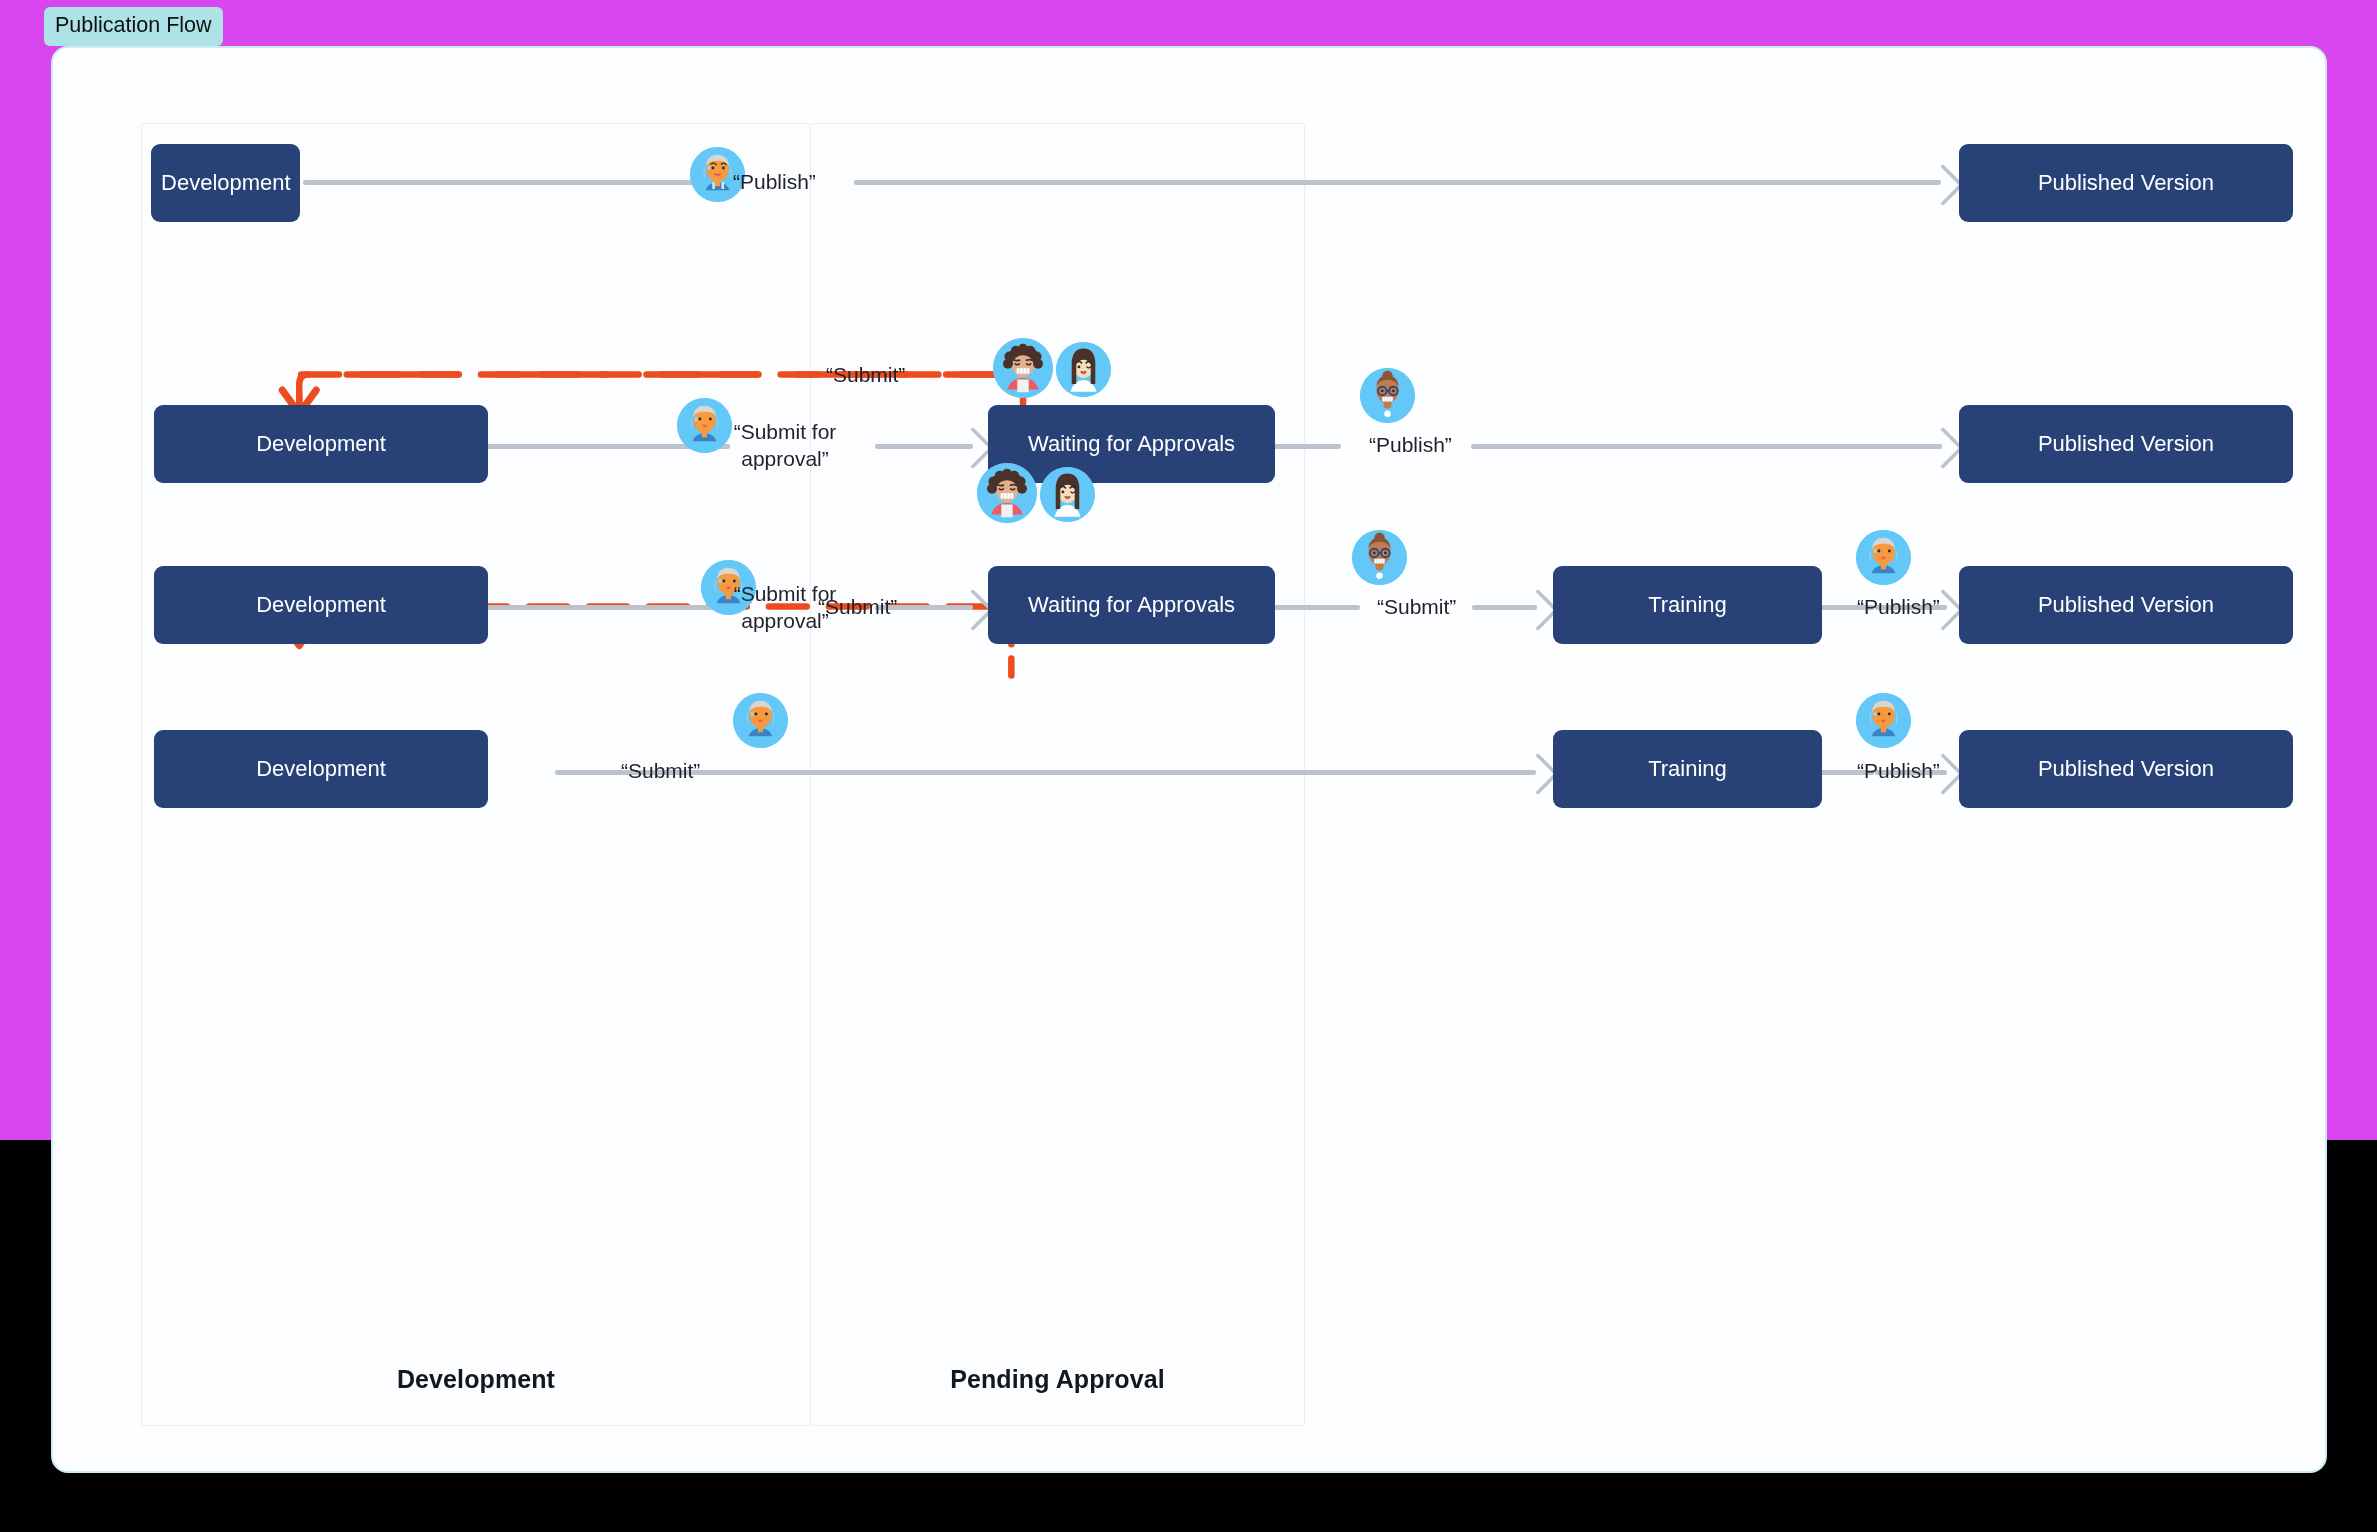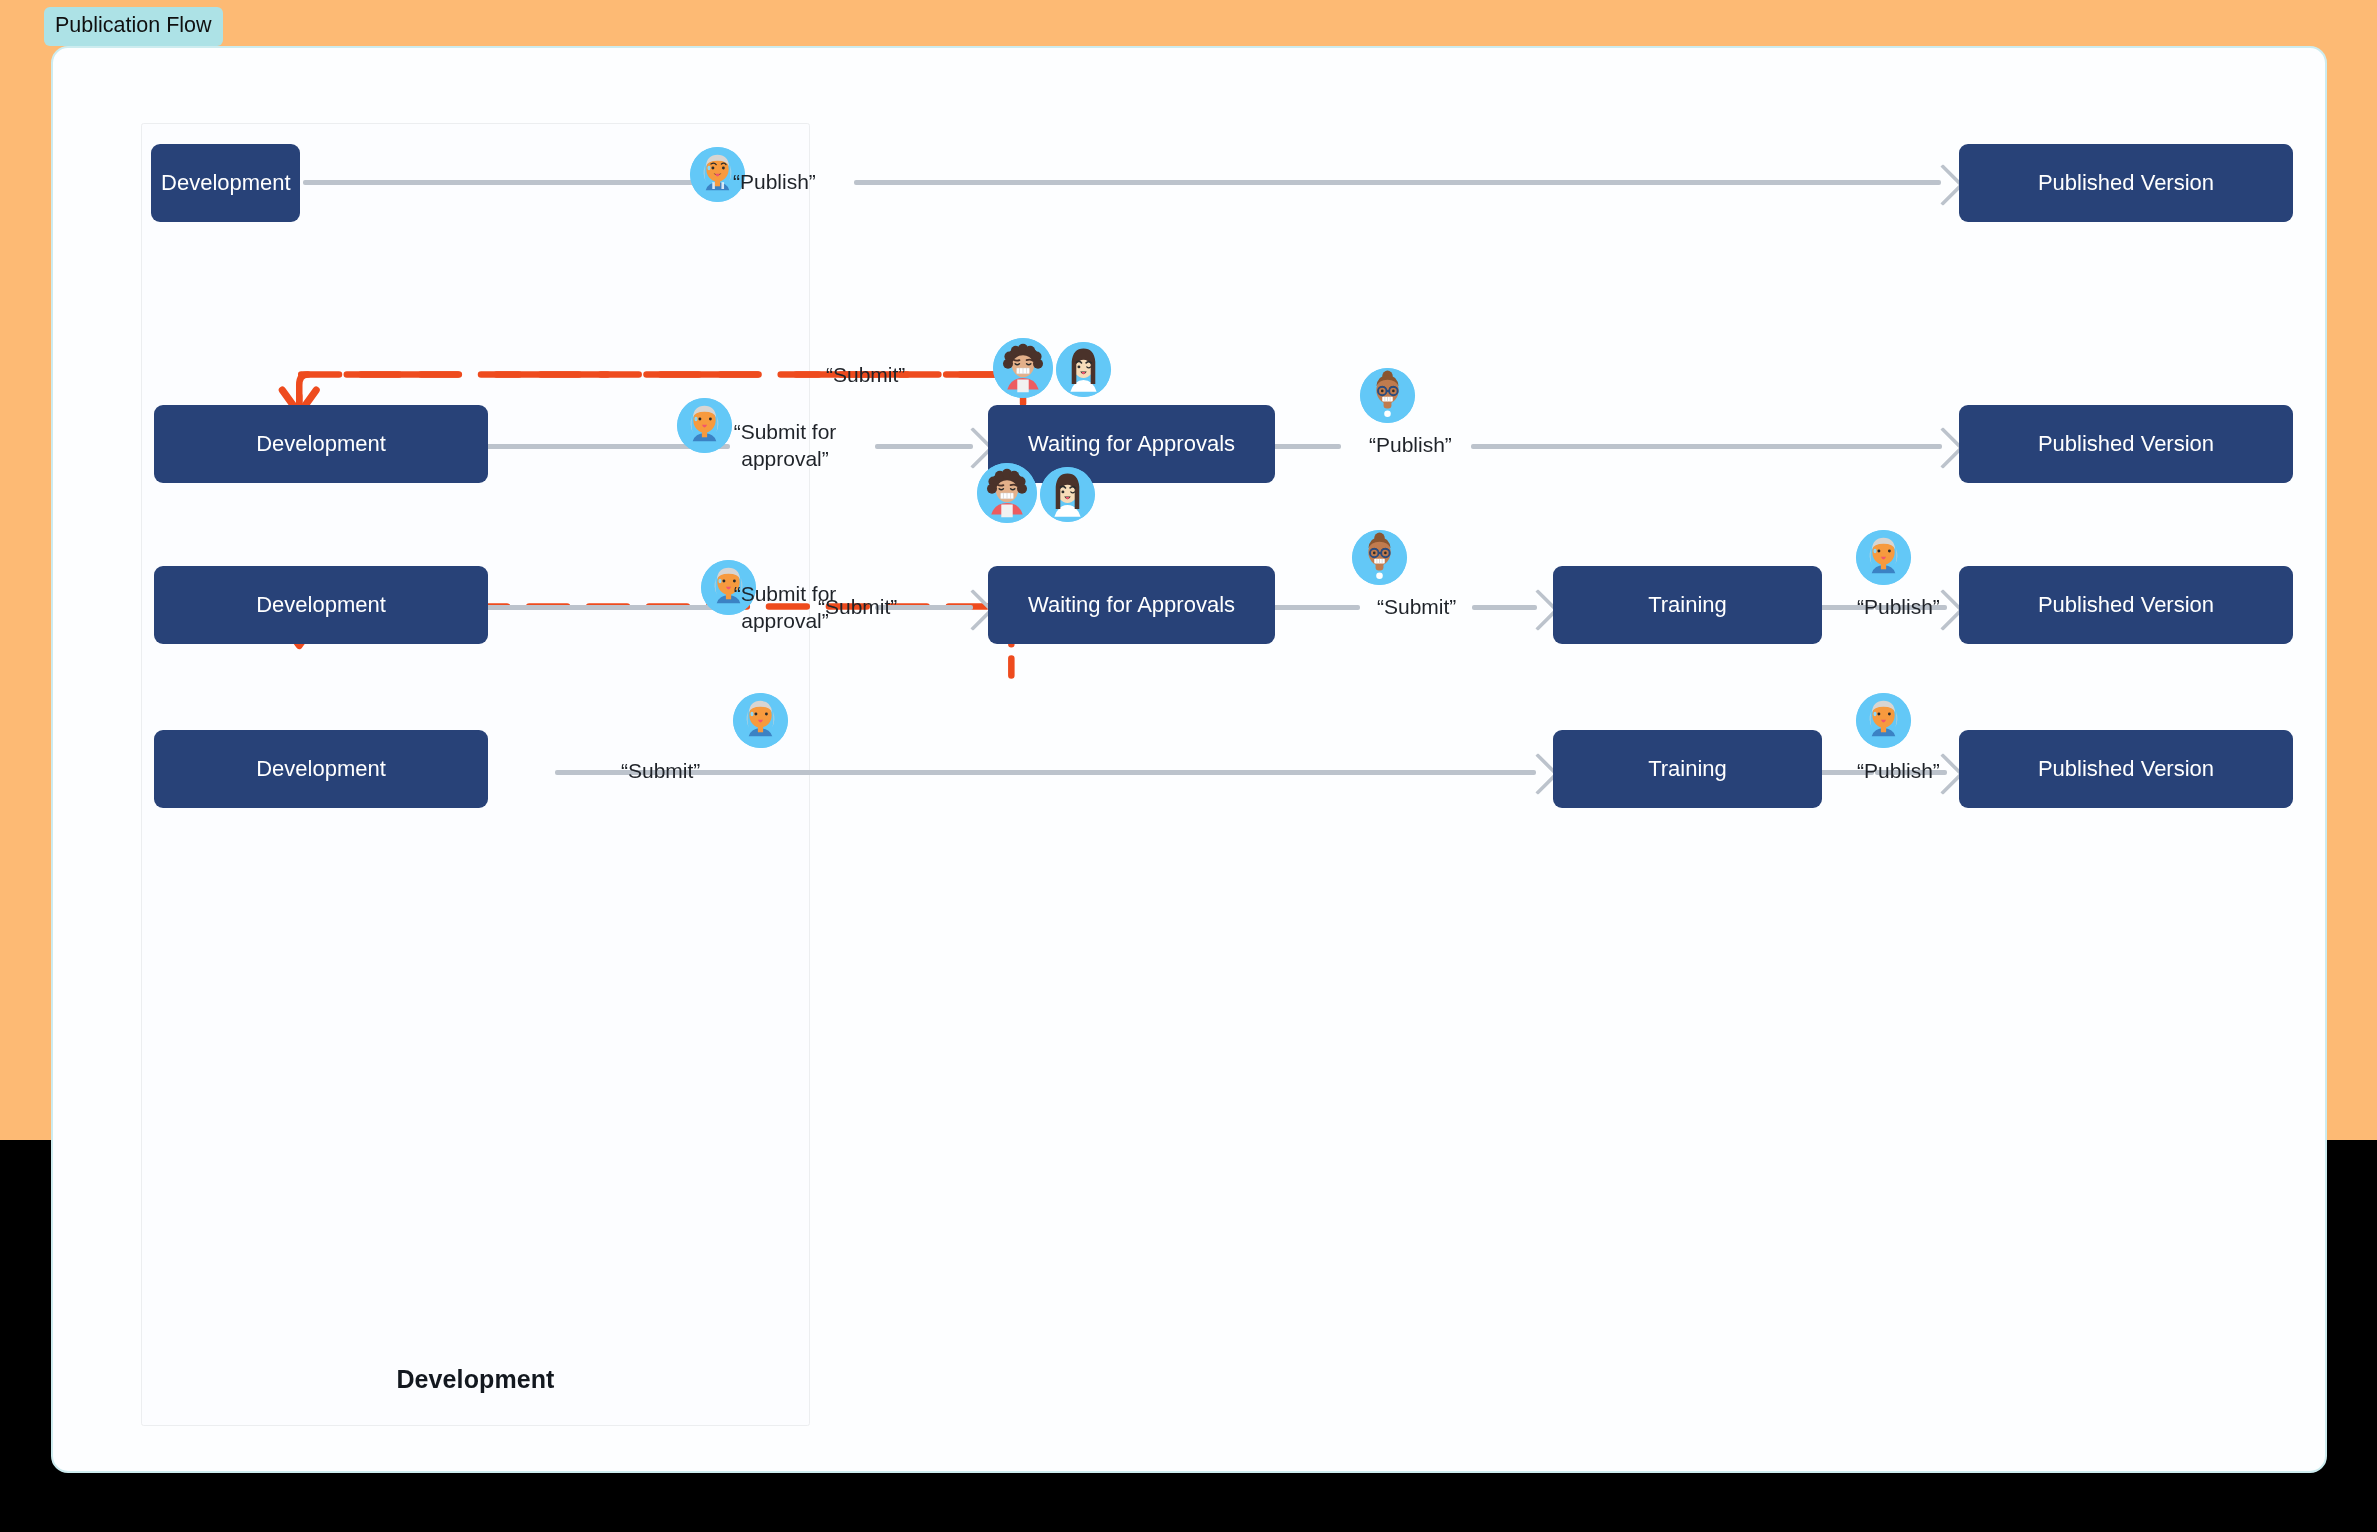--- a/index.html
+++ b/index.html
@@ -9,21 +9,21 @@
     width: 2377px;
     height: 1533px;
     overflow: hidden;
     font-family: "Liberation Sans", sans-serif;
   }
 
   #root {
     position: relative;
     width: 2377px;
     height: 1140px;
-    background: #fdba74;
+    background: #d946ef;
   }
 
   
   .title-chip {
     position: absolute;
     left: 44px;
     top: 6.5px;
     background: #ADE2E6;
     color: #101010;
     font-size: 21.5px;
@@ -159,20 +159,23 @@
 
 <div id="root">
 
   <div class="title-chip">Publication Flow</div>
 
   <div class="card"></div>
 
   <div class="board">
     <div class="lane w1">
       <div class="lane-title">Development</div>
+    </div>
+    <div class="lane w2">
+      <div class="lane-title">Pending Approval</div>
     </div>
   </div>
 
   <div class="layer">
 
     <svg class="reject-svg" width="2142" height="1303" viewBox="0 0 3286 2000">
 
       <g>
         <path d="M 1315 386 L 1235 386 M 1175 386 L 1005 386 M 945 386 L 775 386 M 715 386 L 545 386 M 485 386 L 315 386 M 255 386 Q 242 386 242 402 L 242 430" stroke="#EE4B1E" stroke-width="10" fill="none" stroke-linecap="round" stroke-dasharray="0"></path>
         <path d="M 1315 386 L 245 386 Q 242 386 242 400 L 242 432" stroke="#EE4B1E" stroke-width="10" fill="none" stroke-linecap="round" stroke-dasharray="58 34"></path>

